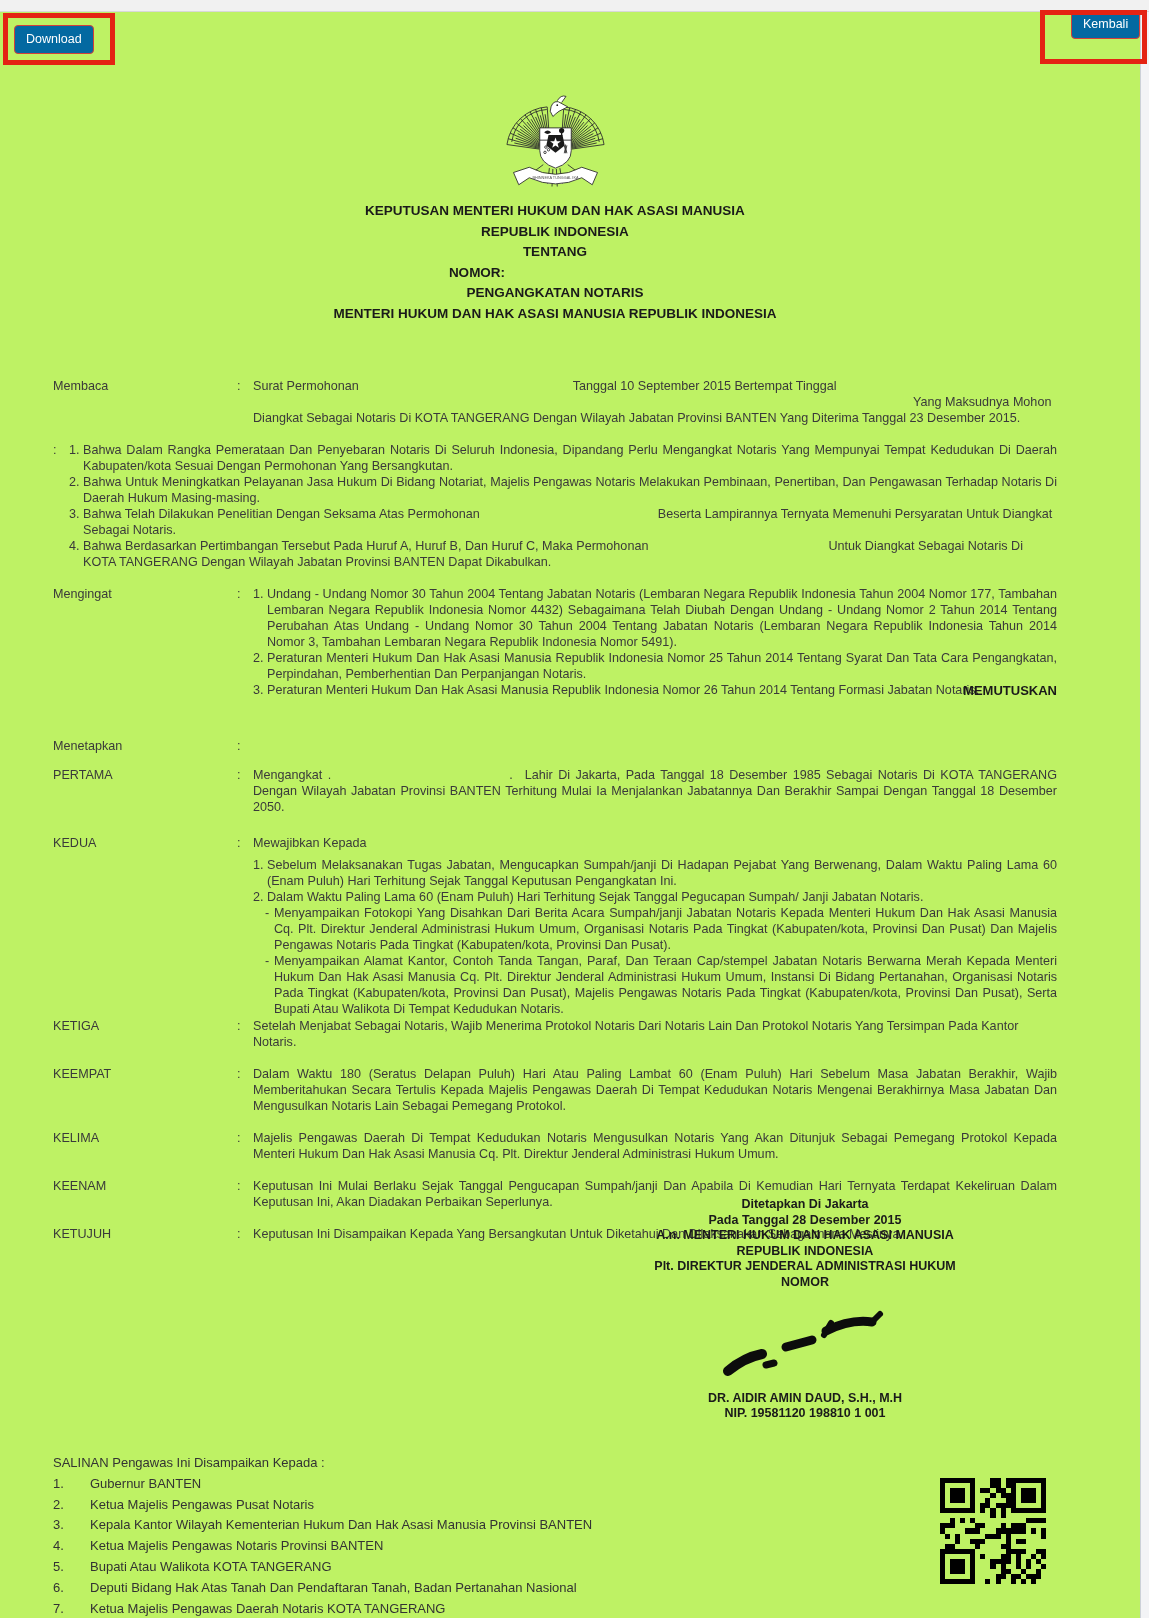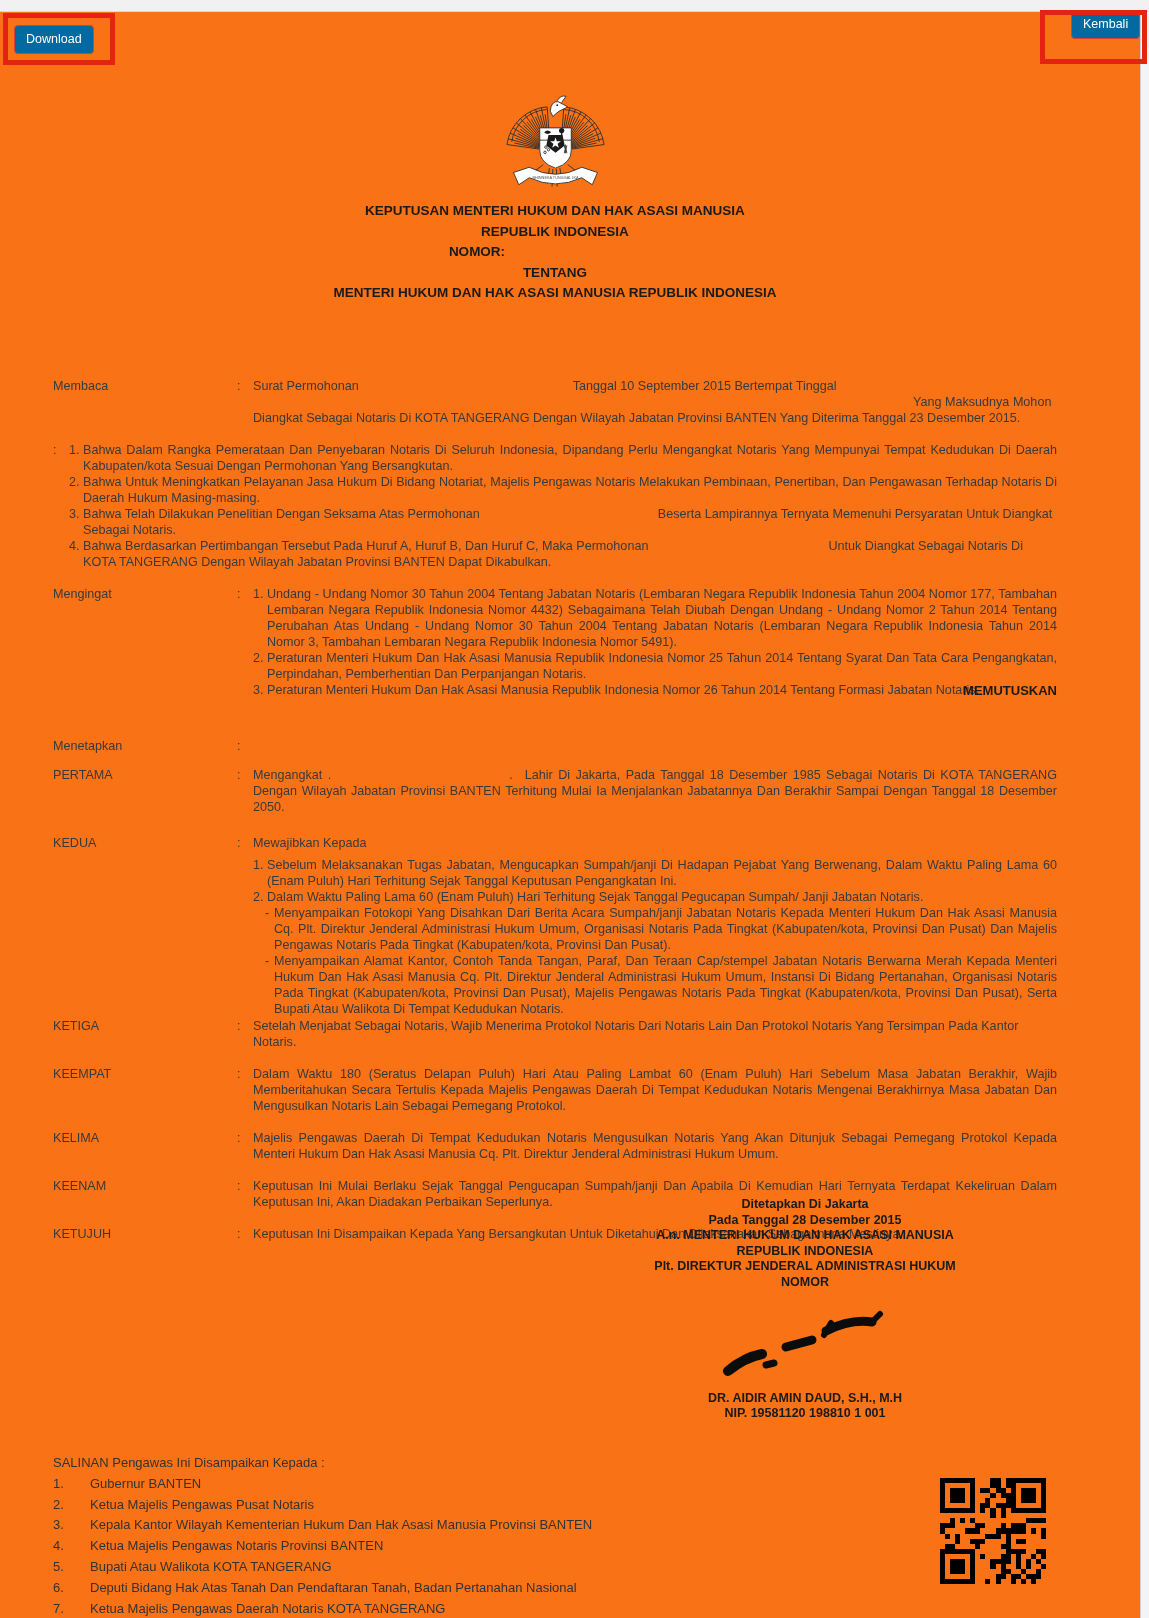--- a/index.html
+++ b/index.html
@@ -13,21 +13,21 @@
     position:absolute;background:#0369a1;border:1px solid #d43f3a;color:#fff;
     font-size:12.5px;line-height:15px;padding:6px 11px;border-radius:4px;cursor:pointer;
     font-family:"Liberation Sans","DejaVu Sans",sans-serif;
   }
   #btn-download{left:14px;top:25px;}
   #btn-kembali{left:1071px;top:10px;}
   .annot{position:absolute;border:5px solid #e42313;box-sizing:border-box;}
   #annot-download{left:3px;top:13px;width:112px;height:52px;}
   #annot-kembali{left:1040px;top:10px;width:107px;height:54px;}
 
-  #doc{position:absolute;left:0;top:12px;width:1140px;height:1606px;background:#f97316;}
+  #doc{position:absolute;left:0;top:12px;width:1140px;height:1606px;background:#bef264;}
   #emblem{position:absolute;left:503px;top:72px;}
   #title{position:absolute;left:53px;top:189px;width:1004px;text-align:center;
          font-weight:bold;font-size:13.5px;line-height:20.5px;color:#1a1a1a;}
   #title .gap{vertical-align:middle;}
 
   .clausewrap{position:absolute;left:53px;width:1004px;font-size:12.6px;line-height:16px;color:#3a3a3a;margin-top:32px;}
   #clauses-a{top:334px;}
   #memutuskan{position:absolute;left:53px;top:671px;width:1004px;text-align:right;
               font-weight:bold;font-size:13px;color:#1a1a1a;}
   #clauses-b{top:694px;}
@@ -138,22 +138,23 @@
       <path d="M53,96 L51,114 M57,97 L56,117 M61,97 L62,117 M65,96 L68,114"></path>
 
       <path d="M12,101 L30,95 Q60,111 90,95 L108,101 L102,115 L90,107 Q60,121 30,107 L18,115 Z" fill="#fff"></path>
       <text id="motto-text" x="60" y="108.5" font-size="4.4" text-anchor="middle" fill="#555" stroke="none" font-family="Liberation Sans, sans-serif">BHINNEKA TUNGGAL IKA</text>
     </g>
   </svg>
 
   <div id="title">
       <div>KEPUTUSAN MENTERI HUKUM DAN HAK ASASI MANUSIA</div>
       <div>REPUBLIK INDONESIA</div>
+      <div>TENTANG</div>
       <div>NOMOR:<span class="gap" style="width: 156px;"></span></div>
-      <div>TENTANG</div>
+      <div>PENGANGKATAN NOTARIS</div>
       <div>MENTERI HUKUM DAN HAK ASASI MANUSIA REPUBLIK INDONESIA</div>
     </div>
 
   <div id="clauses-a" class="clausewrap">
       <div class="clause">
         <div class="lbl">Membaca</div>
         <div class="col">:</div>
         <div class="cnt">
           <div class="blk">
             <div class="tx">Surat Permohonan<span class="gap" style="width: 214px;"></span>Tanggal 10 September 2015 Bertempat Tinggal<span class="gap" style="width: 220px;"></span><span class="gap" style="width: 660px;"></span>Yang Maksudnya Mohon Diangkat Sebagai Notaris Di KOTA TANGERANG Dengan Wilayah Jabatan Provinsi BANTEN Yang Diterima Tanggal 23 Desember 2015.</div>

